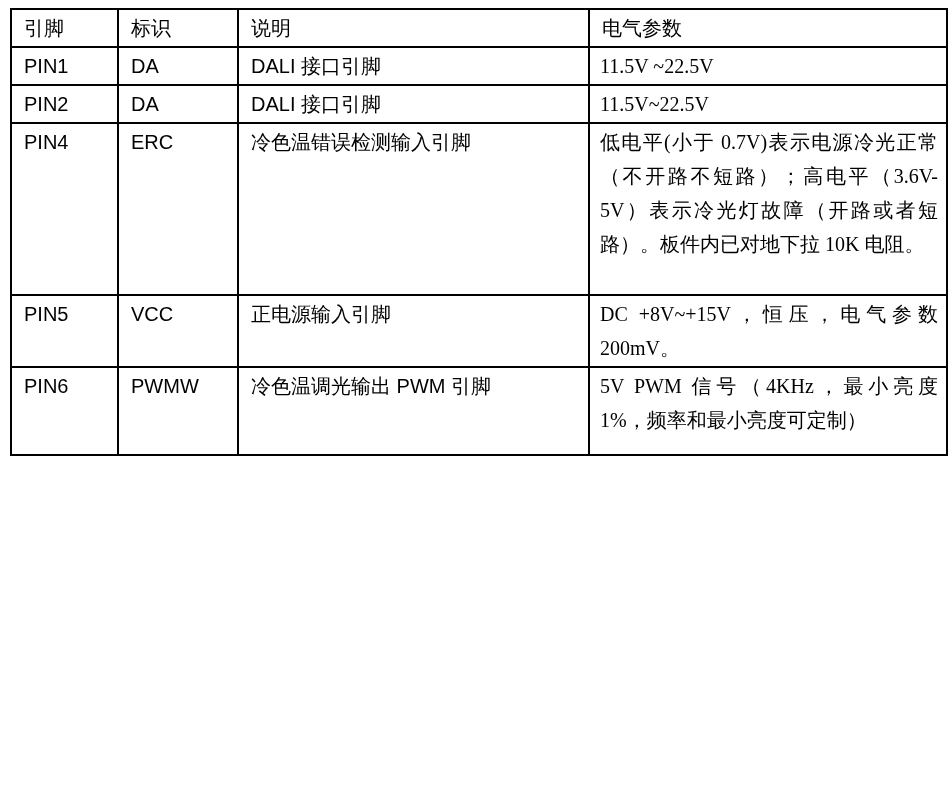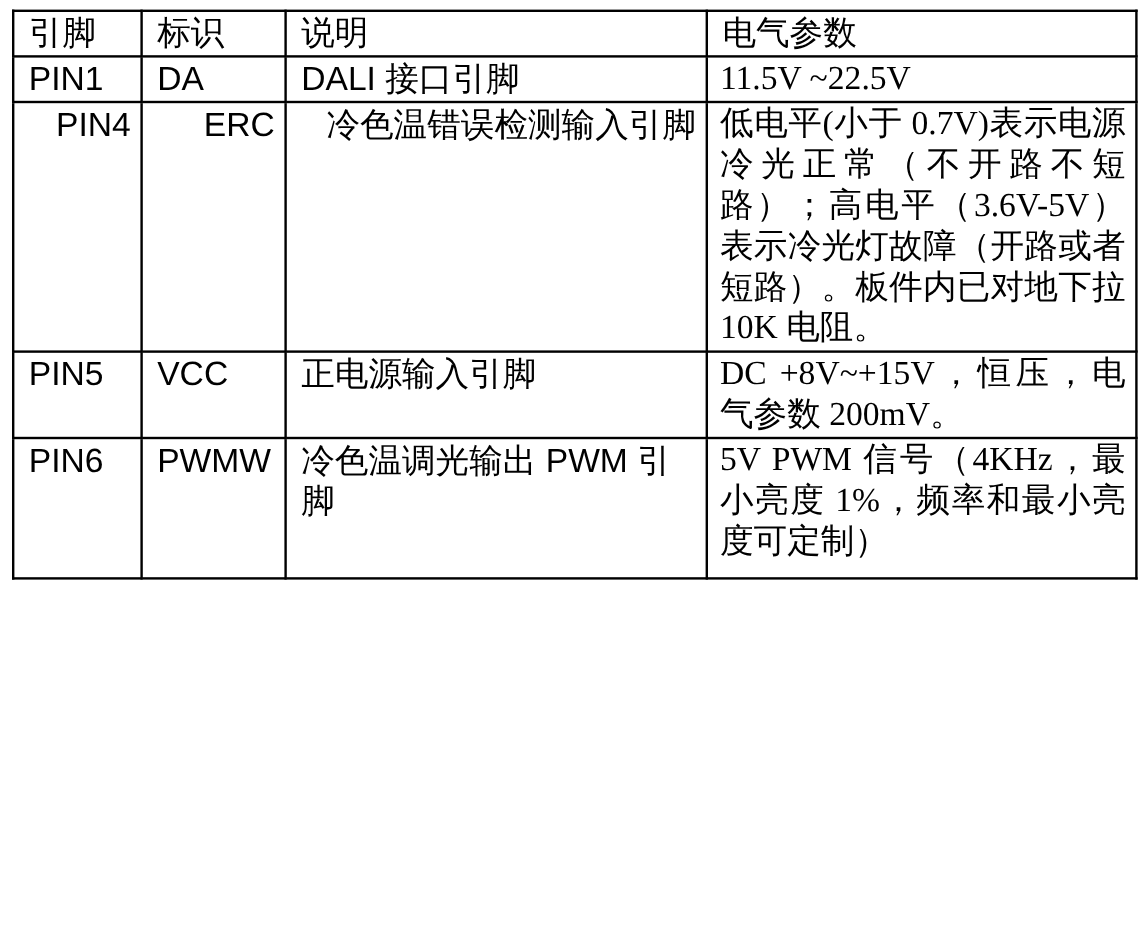--- a/index.html
+++ b/index.html
@@ -13,21 +13,21 @@
     background: #ffffff;
     box-sizing: border-box;
     padding: 8px 0 0 10px;
     font-family: "Liberation Sans", "DejaVu Sans", sans-serif;
     color: #000000;
   }
   table.pin-table {
     border-collapse: collapse;
     table-layout: fixed;
     width: 936px;
-    font-size: 28px;
+    font-size: 20px;
     line-height: 34px;
     color: #000000;
   }
   table.pin-table col.c-pin  { width: 107px; }
   table.pin-table col.c-mark { width: 120px; }
   table.pin-table col.c-desc { width: 351px; }
   table.pin-table col.c-par  { width: 358px; }
   table.pin-table th,
   table.pin-table td {
     border: 2px solid #000000;
@@ -40,23 +40,23 @@
     word-break: break-word;
   }
   table.pin-table td.params {
     text-align: justify;
     text-justify: inter-character;
     padding-left: 10px;
     font-family: Liberation Serif, serif;
   }
   tr.h-head  th { height: 34px; }
   tr.h-one   td { height: 37px; margin-top: 23px; }
-  tr.h-five  td { height: 172px; text-align: right; }
+  tr.h-five  td { height: 172px; }
   tr.h-two   td { height: 70px; margin-top: 20px; }
-  tr.h-three td { height: 117px; }
+  tr.h-three td { height: 88px; }
 </style>
 </head>
 <body>
 
 <div class="page">
   <table class="pin-table">
     <colgroup>
       <col class="c-pin">
         <col class="c-mark">
         <col class="c-desc">
@@ -70,20 +70,26 @@
         <th>电气参数</th>
       </tr>
     </thead>
     <tbody>
       <tr class="h-one">
         <td>PIN1</td>
         <td>DA</td>
         <td>DALI 接口引脚</td>
         <td class="params">11.5V ~22.5V</td>
       </tr>
+      <tr class="h-one">
+        <td>PIN2</td>
+        <td>DA</td>
+        <td>DALI 接口引脚</td>
+        <td class="params">11.5V~22.5V</td>
+      </tr>
       <tr class="h-five">
         <td>PIN4</td>
         <td>ERC</td>
         <td>冷色温错误检测输入引脚</td>
         <td class="params">低电平(小于 0.7V)表示电源冷光正常（不开路不短路）；高电平（3.6V-5V）表示冷光灯故障（开路或者短路）。板件内已对地下拉 10K 电阻。</td>
       </tr>
       <tr class="h-two">
         <td>PIN5</td>
         <td>VCC</td>
         <td>正电源输入引脚</td>

